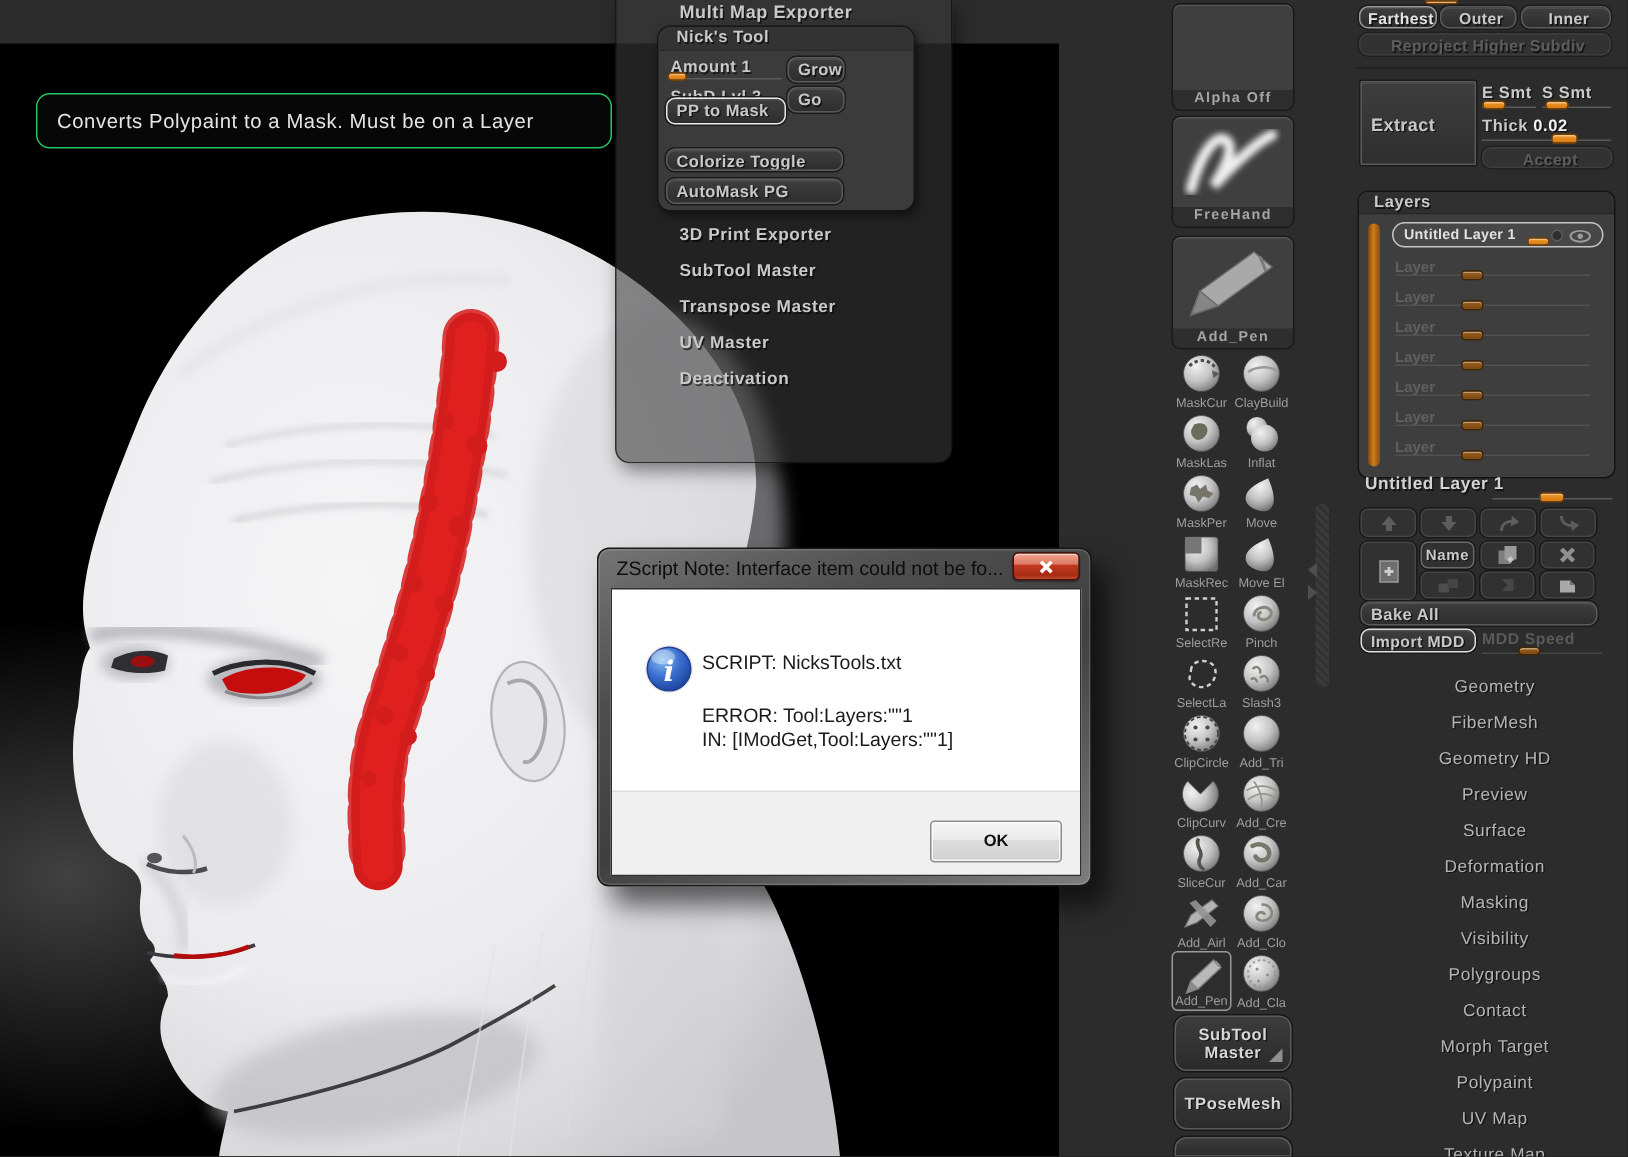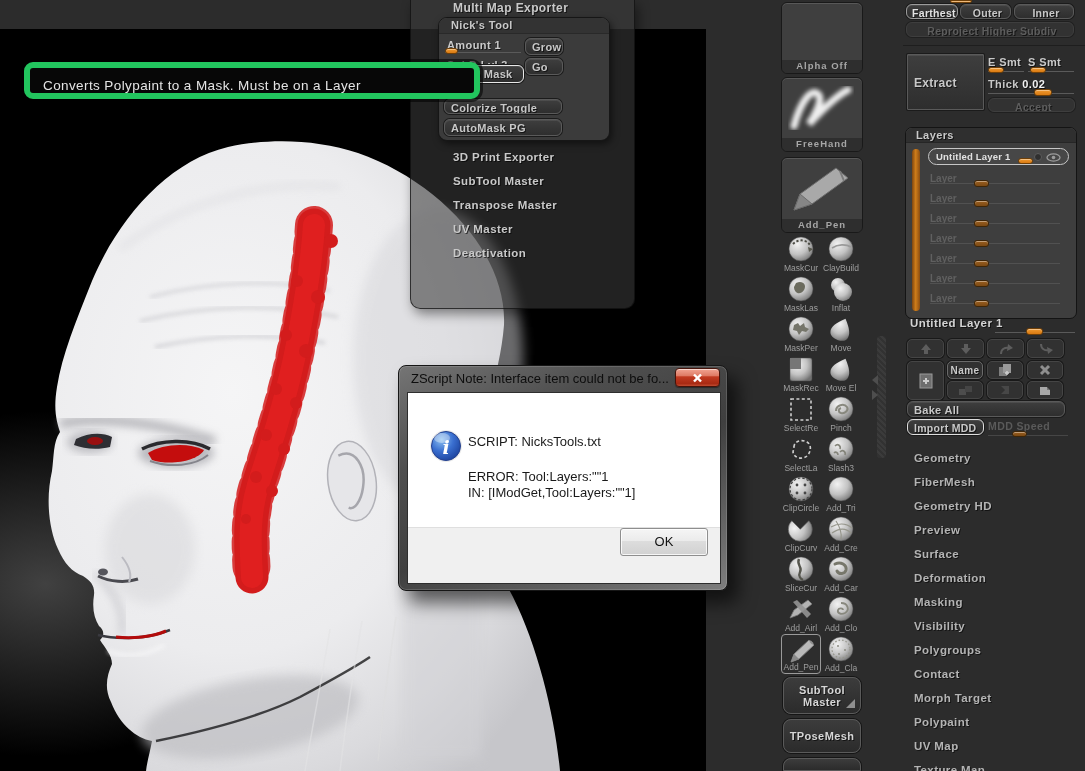--- a/index.html
+++ b/index.html
@@ -6,22 +6,22 @@
   html,body { width:1085px; height:771px; overflow:hidden; background:#2c2c2c; }
   #root { position:absolute; inset:0; width:1085px; height:771px; background:#2c2c2c;
           font-family:"Liberation Sans", sans-serif; overflow:hidden; }
 
   
   #canvas { position:absolute; left:0; top:29px; width:706px; height:742px;
             background: radial-gradient(ellipse 330px 240px at 45px 555px, #414141, rgba(0,0,0,0) 72%), #000; }
   #headsvg { position:absolute; inset:0; }
 
   
-  #tooltip { position:absolute; left:24px; top:62px; width:456px; height:37px;
-             background:#070707; border:6px solid #22c55e; border-radius:9px;
+  #tooltip { position:absolute; left:24px; top:62px; width:384px; height:37px;
+             background:#070707; border:1px solid #22c55e; border-radius:9px;
              box-shadow:0 0 0 3px rgba(0,0,0,.55); color:#e4e4e4; font-size:13.5px;
              line-height:35px; padding-left:13px; letter-spacing:.4px; z-index:5; }
 
   
   .ztext { color:#c9c9c9; font-weight:bold; letter-spacing:.4px; text-shadow:1px 1px 0 rgba(0,0,0,.6); }
   .zbtn { position:absolute; background:linear-gradient(#3e3e3e,#2e2e2e); border:1px solid #5a5a5a;
           box-shadow:0 0 0 1px #1b1b1b, inset 0 1px 0 rgba(255,255,255,.08);
           border-radius:6px; color:#c8c8c8; font-weight:bold; font-size:11px;
           padding:2px 0 0 6px; letter-spacing:.3px; text-shadow:1px 1px 0 rgba(0,0,0,.6);
           white-space:nowrap; overflow:hidden; cursor:pointer; }
@@ -77,44 +77,44 @@
                font-size:11px; padding:1px 0 0 10px; }
   #lscroll { position:absolute; left:6px; top:21px; width:8px; height:162px; border-radius:4px;
              background:linear-gradient(90deg,#7e4610,#cf7d1a 45%,#8a4d12); }
   #selrow { position:absolute; left:22px; top:20px; width:141px; height:17px; border:1px solid #c6c6c6;
             border-radius:9px; background:#474747; color:#e2e2e2; font-size:9.5px; font-weight:bold;
             padding:2px 0 0 7px; letter-spacing:.2px; cursor:pointer; }
   .lrow { position:relative; height:20px; }
   .lrow .lname { position:absolute; left:24px; top:3px; color:#606060; font-size:10px; font-weight:bold; }
   .lrow .track { left:24px; top:13px; width:130px; background:#515151; }
   .lrow .handle { left:68px; top:10px; width:15px; height:7px; }
-  .menuitem { height:24px; font-size:11.5px; color:#b4b4b4; font-weight:bold; letter-spacing:.4px;
-              text-shadow:1px 1px 0 rgba(0,0,0,.55); padding-top:5px; cursor:pointer; }
+  .menuitem { height:24px; font-size:11.5px; color:#b4b4b4; font-weight:normal; letter-spacing:.4px;
+              text-shadow:1px 1px 0 rgba(0,0,0,.55); padding-top:5px; cursor:pointer;text-align:center; }
   .iconbtn { position:absolute; background:#313131; border:1px solid #454545; box-shadow:0 0 0 1px #191919;
              border-radius:5px; display:flex; align-items:center; justify-content:center; cursor:pointer; }
 
   
   #dialog { position:absolute; left:398px; top:365px; width:330px; height:226px; z-index:10;
             border-radius:8px; border:1px solid #161616;
             background:linear-gradient(155deg,#757575,#4e4e4e 28%,#3f3f3f 55%,#7e7e7e);
             box-shadow:inset 0 0 0 1px rgba(255,255,255,.14), 10px 12px 18px rgba(0,0,0,.6); }
   #dlgtitle { position:absolute; left:12px; top:5px; color:#0d0d0d; font-size:13px; white-space:nowrap; }
   #dlgclose { position:absolute; right:7px; top:2px; width:45px; height:19px; border-radius:4px;
               background:linear-gradient(#f2a593 0%,#dd7862 42%,#c23b22 45%,#a92a13 85%,#c04a30);
               border:1px solid #47130a; box-shadow:inset 0 1px 0 rgba(255,255,255,.55), 0 1px 1px rgba(0,0,0,.4);
               display:flex; align-items:center; justify-content:center; cursor:pointer; }
   #dlginner { position:absolute; left:8px; top:26px; width:314px; height:192px; background:#fff;
               border:1px solid #2e2e2e; }
   #dlggray { position:absolute; left:0; right:0; bottom:0; height:56px; background:#f0f0f0;
              border-top:1px solid #dfdfdf; }
   .dlgline { position:absolute; left:60px; color:#1a1a1a; font-size:13px; white-space:pre; }
-  #okbtn { position:absolute; right:12px; bottom:27px; width:88px; height:28px; border-radius:3px;
-           border:1px solid #8e8e8e; color:#111; font-size:13px; text-align:center; line-height:26px;
+  #okbtn { position:absolute; right:12px; bottom:8px; width:88px; height:28px; border-radius:3px;
+           border:1px solid #8e8e8e; color:#111; font-size:11px; text-align:center; line-height:26px;
            background:linear-gradient(#f5f5f5,#ebebeb 45%,#dddddd 46%,#d1d1d1);
-           box-shadow:inset 0 0 0 1px rgba(255,255,255,.8); cursor:pointer; }
+           box-shadow:inset 0 0 0 1px rgba(255,255,255,.8); cursor:pointer;font-weight:bold; }
 
   .abs { position:absolute; }
   .nowrap { white-space:nowrap; }
 </style>
 </head>
 <body>
 
 <div id="root">
 
   <svg width="0" height="0" style="position:absolute">

